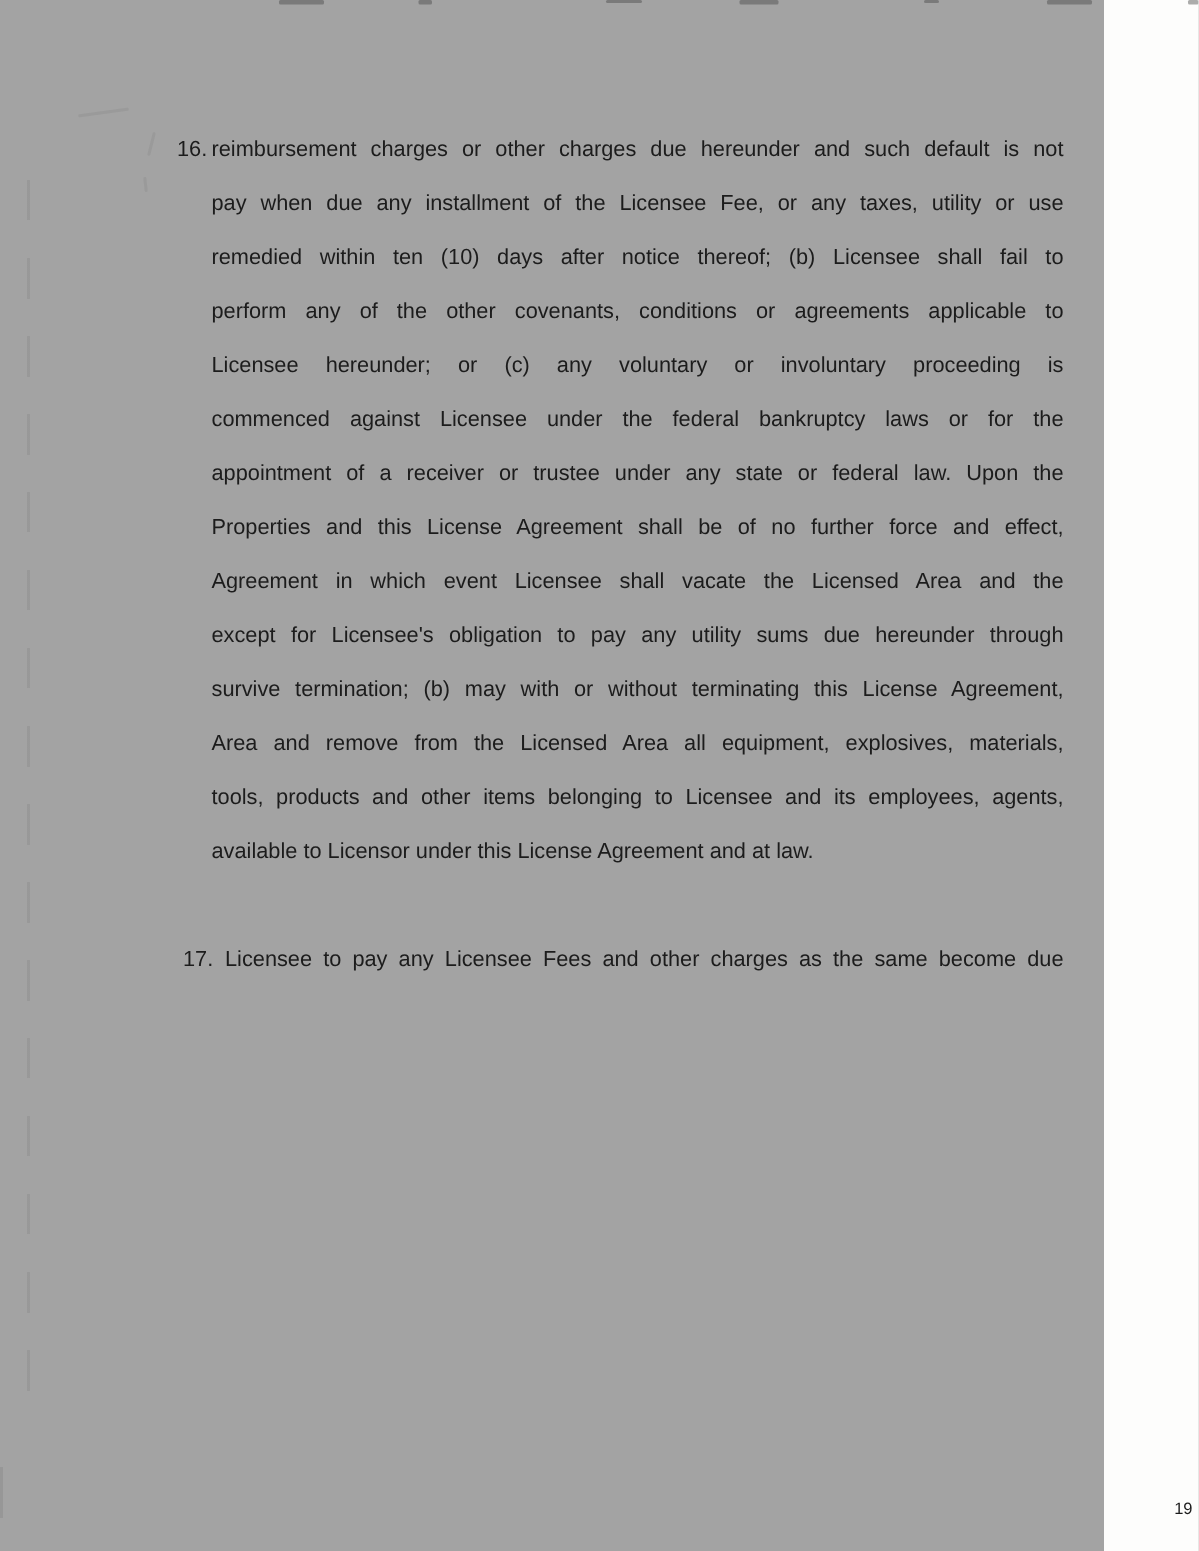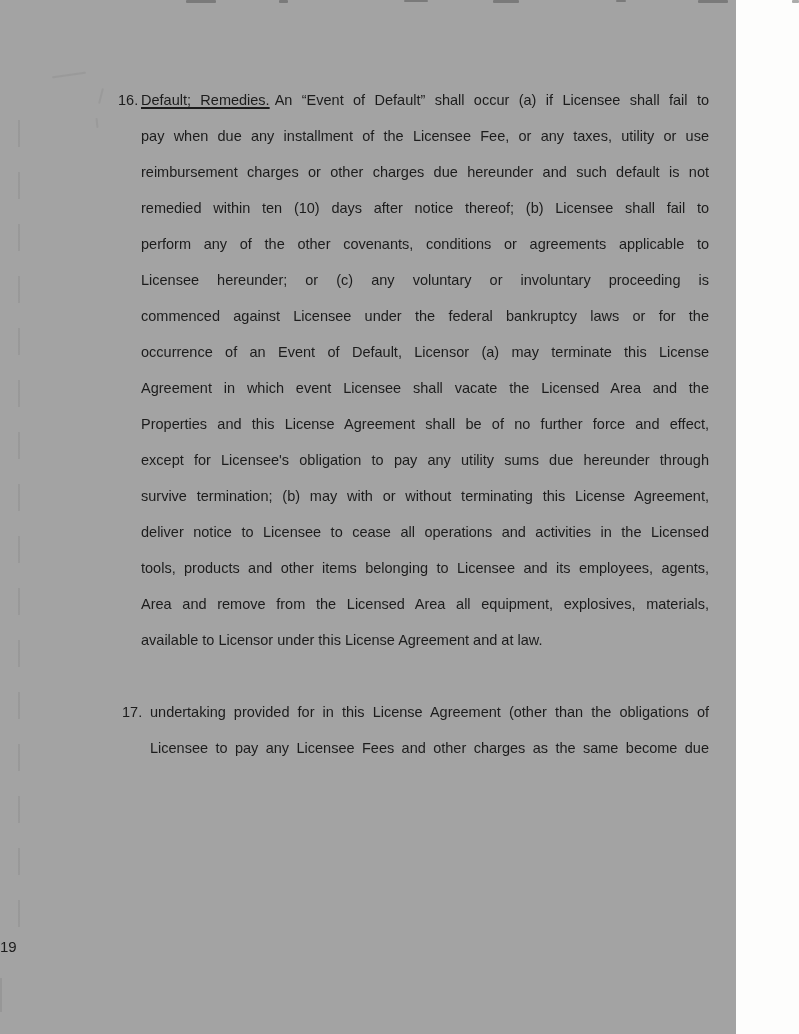--- a/index.html
+++ b/index.html
@@ -58,24 +58,24 @@
   .line.jfull { text-align-last: justify; }
   .heading {
     text-decoration: underline;
     text-decoration-thickness: 1.5px;
     text-underline-offset: 2px;
     margin-right: 5px;
   }
   .footer {
     position: absolute;
     left: 0;
-    top: 937px;
+    top: 996px;
     width: 795px;
-    text-align: left;
-    font-size: 15px;
+    text-align: right;
+    font-size: 11px;
     line-height: 20px;
   }
 </style>
 </head>
 <body>
 
 <div class="page">
 
   <div class="artifact top-smudge ts-1"></div>
   <div class="artifact top-smudge ts-2"></div>
@@ -88,48 +88,43 @@
   <div class="artifact pencil-mark pm-1"></div>
   <div class="artifact pencil-mark pm-2"></div>
   <div class="artifact pencil-mark pm-3"></div>
   <div class="artifact edge-strip"></div>
 
   <div class="content">
 
     <section class="para para-16">
       <span class="para-num">16.</span>
       <div class="para-body">
-        <div class="line jfull">
-          <span class="heading">Default; Remedies.</span><span>An “Event of Default” shall occur (a) if Licensee shall fail to</span>
-        </div>
         <div>
+            <div class="line jfull">reimbursement charges or other charges due hereunder and such default is not</div>
             <div class="line jfull">pay when due any installment of the Licensee Fee, or any taxes, utility or use</div>
-            <div class="line jfull">reimbursement charges or other charges due hereunder and such default is not</div>
             <div class="line jfull">remedied within ten (10) days after notice thereof; (b) Licensee shall fail to</div>
             <div class="line jfull">perform any of the other covenants, conditions or agreements applicable to</div>
             <div class="line jfull">Licensee hereunder; or (c) any voluntary or involuntary proceeding is</div>
             <div class="line jfull">commenced against Licensee under the federal bankruptcy laws or for the</div>
-            <div class="line jfull">occurrence of an Event of Default, Licensor (a) may terminate this License</div>
+            <div class="line jfull">appointment of a receiver or trustee under any state or federal law. Upon the</div>
+            <div class="line jfull">Properties and this License Agreement shall be of no further force and effect,</div>
             <div class="line jfull">Agreement in which event Licensee shall vacate the Licensed Area and the</div>
-            <div class="line jfull">Properties and this License Agreement shall be of no further force and effect,</div>
             <div class="line jfull">except for Licensee's obligation to pay any utility sums due hereunder through</div>
             <div class="line jfull">survive termination; (b) may with or without terminating this License Agreement,</div>
-            <div class="line jfull">deliver notice to Licensee to cease all operations and activities in the Licensed</div>
+            <div class="line jfull">Area and remove from the Licensed Area all equipment, explosives, materials,</div>
             <div class="line jfull">tools, products and other items belonging to Licensee and its employees, agents,</div>
-            <div class="line jfull">Area and remove from the Licensed Area all equipment, explosives, materials,</div>
             <div class="line">available to Licensor under this License Agreement and at law.</div>
           </div>
       </div>
     </section>
 
     <section class="para para-17">
       <span class="para-num">17.</span>
       <div class="para-body">
         <div>
-            <div class="line jfull">undertaking provided for in this License Agreement (other than the obligations of</div>
             <div class="line jfull">Licensee to pay any Licensee Fees and other charges as the same become due</div>
           </div>
       </div>
     </section>
 
   </div>
 
   <div class="footer">
     <span>19</span>
   </div>

